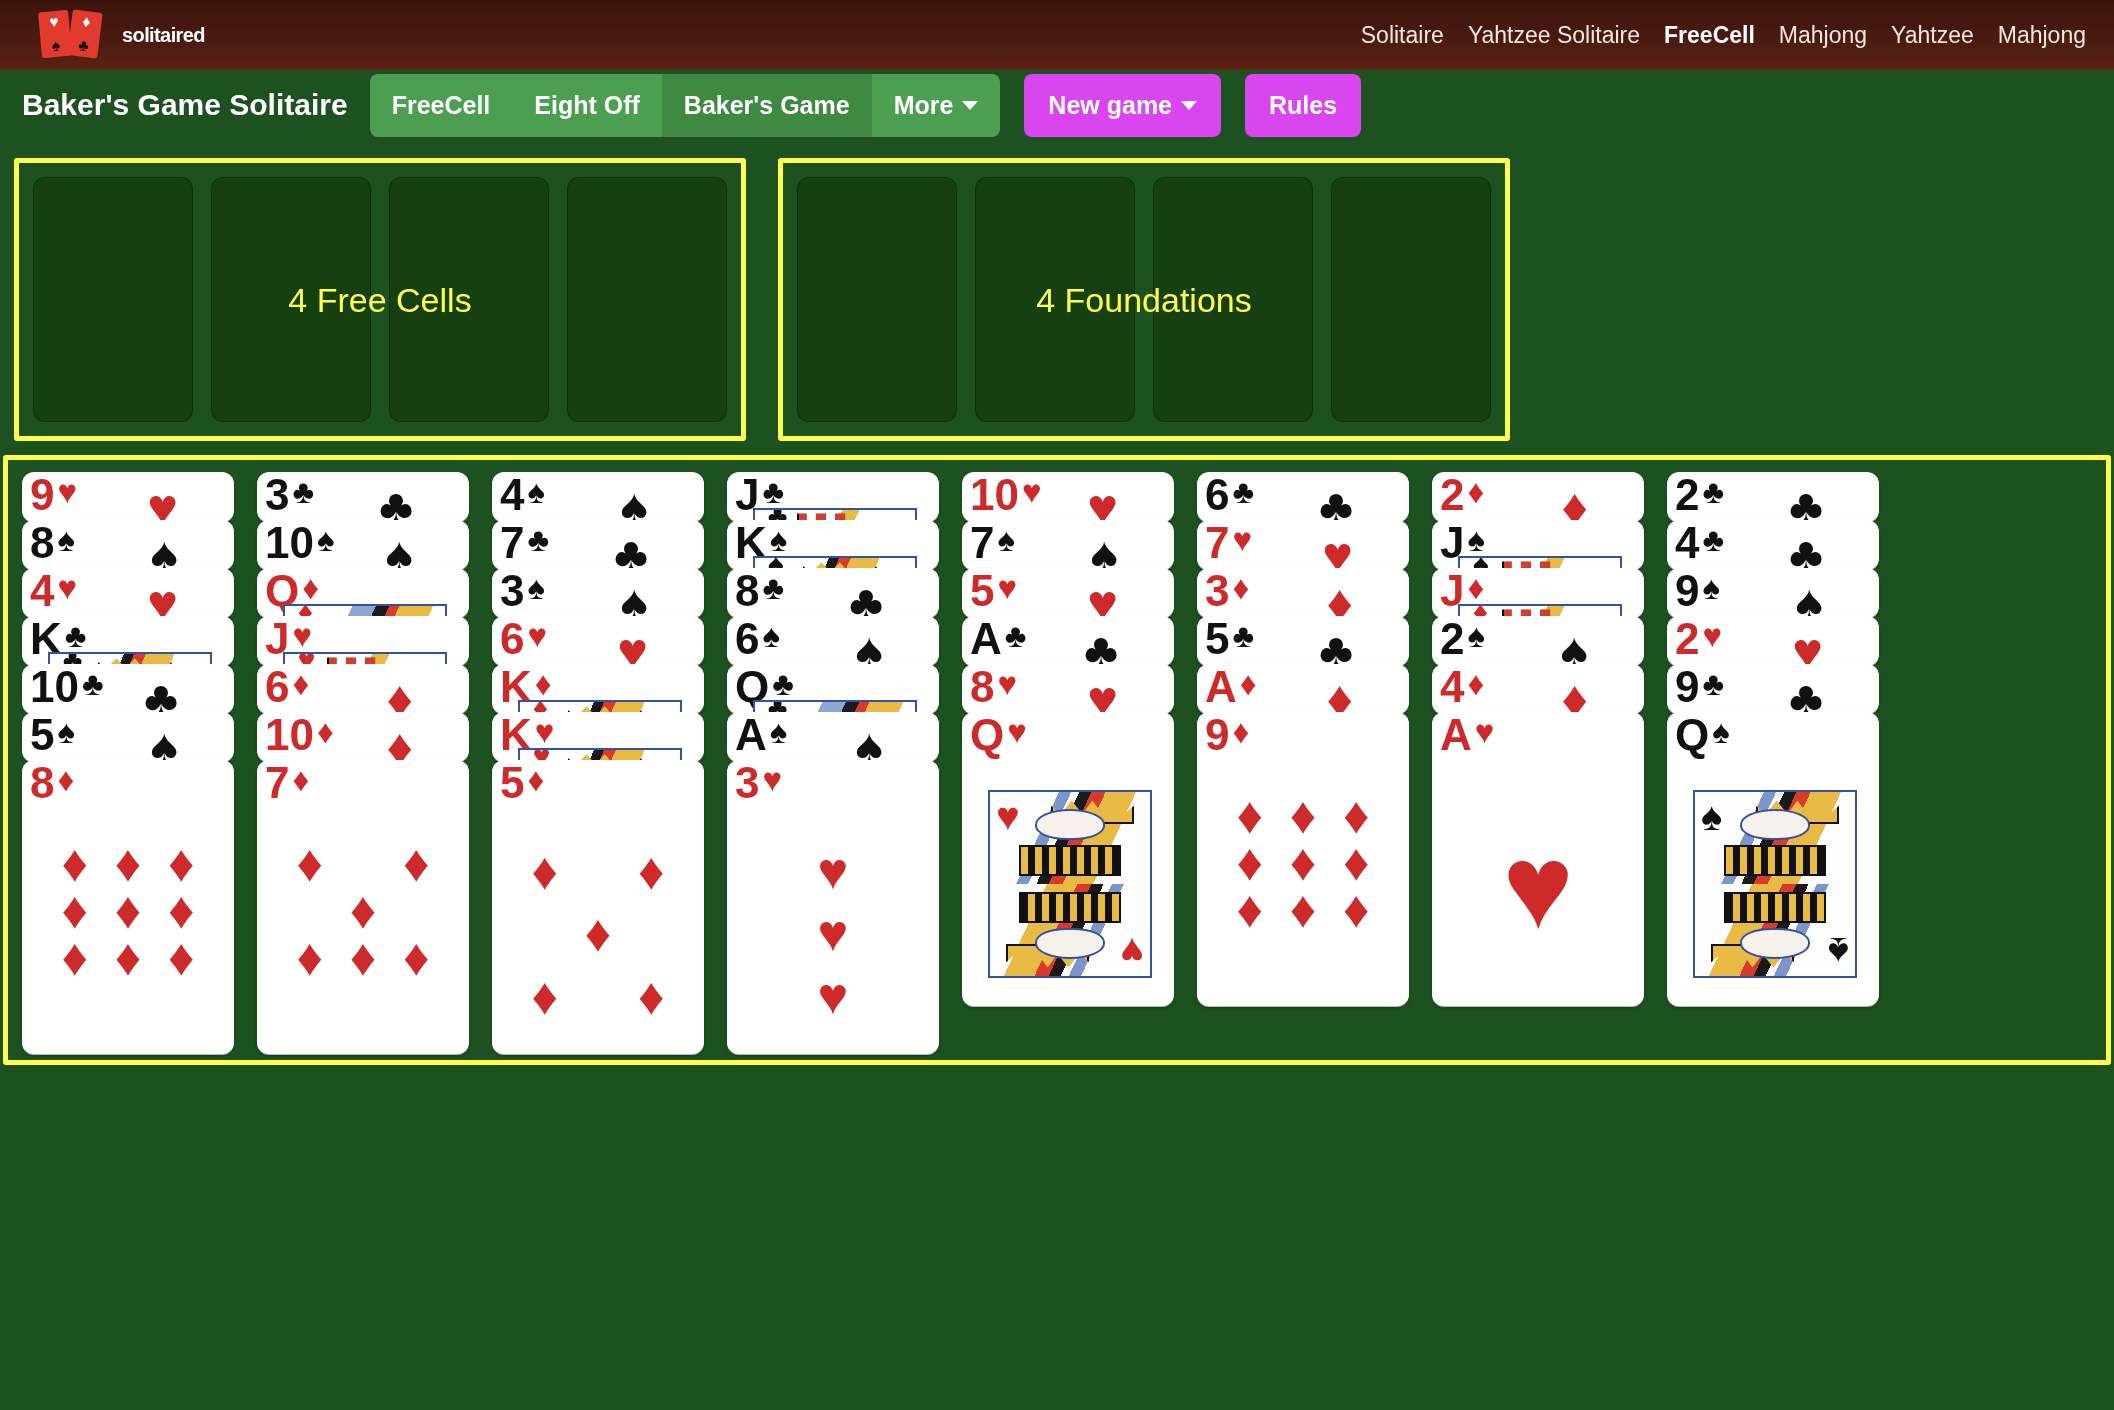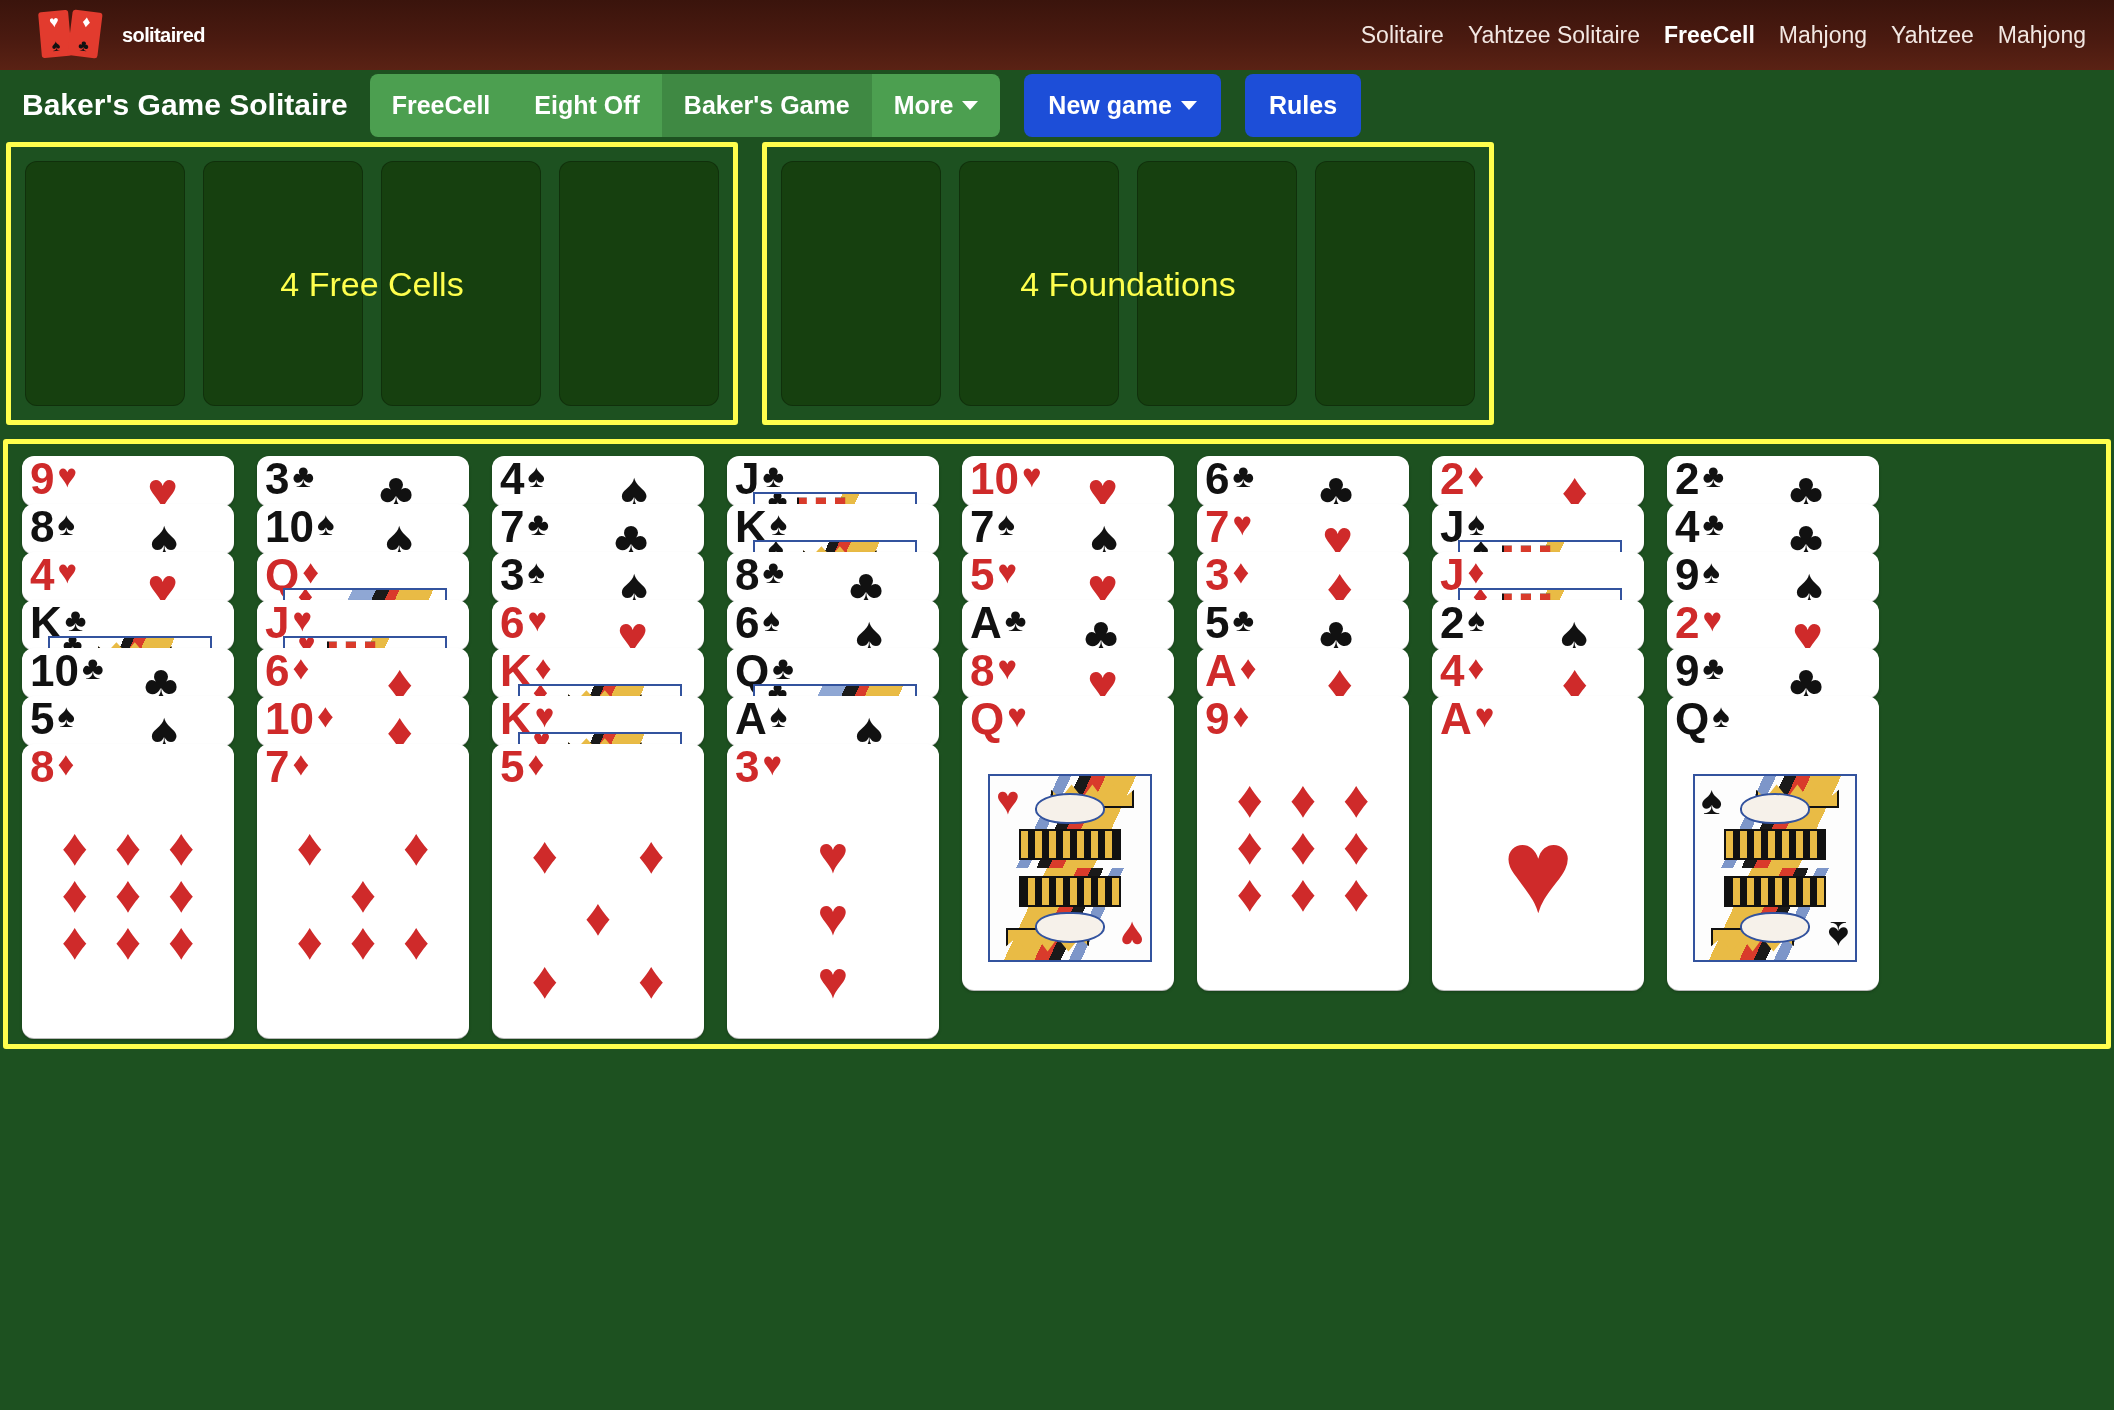--- a/index.html
+++ b/index.html
@@ -58,32 +58,32 @@
     display: flex; align-items: center; gap: 9px;
   }
   .seg .btn {
     background: #4c9f50; padding: 17px 22px;
   }
   .seg .btn.sel { background: #3f8943; }
   .seg .btn:first-child { border-radius: 8px 0 0 8px; }
   .seg .btn:last-child  { border-radius: 0 8px 8px 0; }
   .gap { width: 16px; }
   .btn.solo {
-    background: #1d4ed8; border-radius: 8px; padding: 17px 24px;
+    background: #d946ef; border-radius: 8px; padding: 17px 24px;
   }
   .caret {
     width: 0; height: 0; display: inline-block;
     border-left: 8px solid transparent;
     border-right: 8px solid transparent;
     border-top: 9px solid #fff;
   }
 
   
   .row-top {
-    display: flex; gap: 24px; padding: 0 6px; margin-top: 2px;
+    display: flex; gap: 32px; padding: 0 14px; margin-top: 18px;
   }
   .region {
     border: 5px solid #ffff4d; border-radius: 3px;
     position: relative; padding: 14px;
   }
   .region .tag {
     position: absolute; left: 0; right: 0; top: 50%;
     transform: translateY(-50%);
     text-align: center; color: #ffff4d;
     font-size: 34px; pointer-events: none; z-index: 5;

